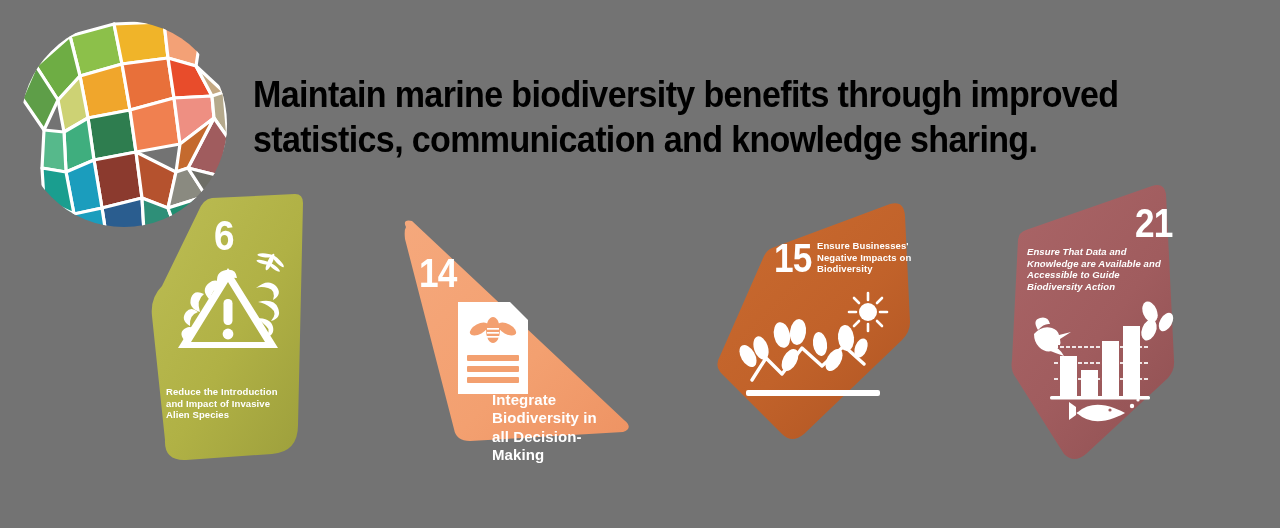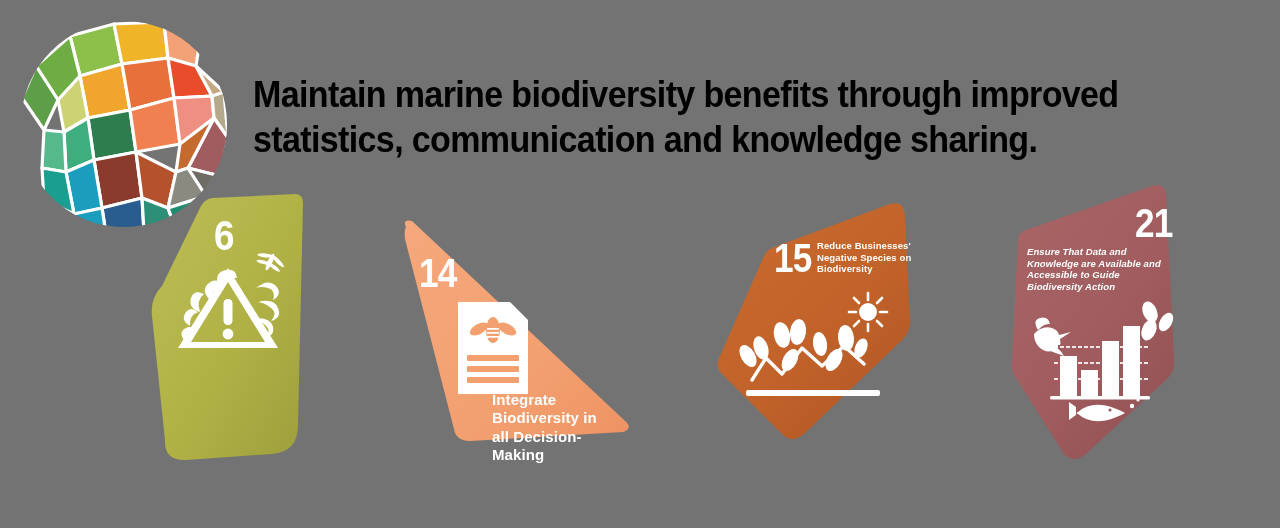--- a/index.html
+++ b/index.html
@@ -146,20 +146,21 @@
             <ellipse cx="6" cy="3" rx="7" ry="1.8" transform="rotate(12 6 3)"></ellipse>
           </g>
 
           <path d="M58,16 L108,96 L8,96 Z M58,30 L95,90 L21,90 Z" fill-rule="evenodd"></path>
           <rect x="53.5" y="47" width="9" height="26" rx="4.2"></rect>
           <circle cx="58" cy="82" r="5.4"></circle>
         </g>
       </svg>
     </div>
     <div class="tnum">6</div>
+    <div class="tlabel">Reduce the Introduction and Impact of Invasive Alien Species</div>
   </div>
 
   <div class="target" id="t14">
     <svg width="250" height="250" viewBox="0 0 250 250">
       <defs>
         <linearGradient id="g14" x1="0" y1="0" x2="1" y2="1">
           <stop offset="0%" stop-color="#f5a87c"></stop>
           <stop offset="60%" stop-color="#f3a070"></stop>
           <stop offset="100%" stop-color="#ee9363"></stop>
         </linearGradient>
@@ -231,21 +232,21 @@
           <ellipse cx="96" cy="56" rx="7" ry="12" transform="rotate(-8 96 56)"></ellipse>
           <ellipse cx="110" cy="72" rx="7" ry="12" transform="rotate(30 110 72)"></ellipse>
           <ellipse cx="122" cy="50" rx="8" ry="13" transform="rotate(-6 122 50)"></ellipse>
           <ellipse cx="137" cy="60" rx="6" ry="10" transform="rotate(22 137 60)"></ellipse>
 
           <rect x="22" y="102" width="134" height="6" rx="2"></rect>
         </g>
       </svg>
     </div>
     <div class="tnum">15</div>
-    <div class="tlabel">Reduce Businesses' Negative Species on Biodiversity</div>
+    <div class="tlabel">Ensure Businesses' Negative Impacts on Biodiversity</div>
   </div>
 
   <div class="target" id="t21">
     <svg width="212" height="278" viewBox="0 0 212 278">
       <defs>
         <linearGradient id="g21" x1="0.1" y1="0" x2="0.9" y2="1">
           <stop offset="0%" stop-color="#a96466"></stop>
           <stop offset="55%" stop-color="#a05c5e"></stop>
           <stop offset="100%" stop-color="#915153"></stop>
         </linearGradient>

